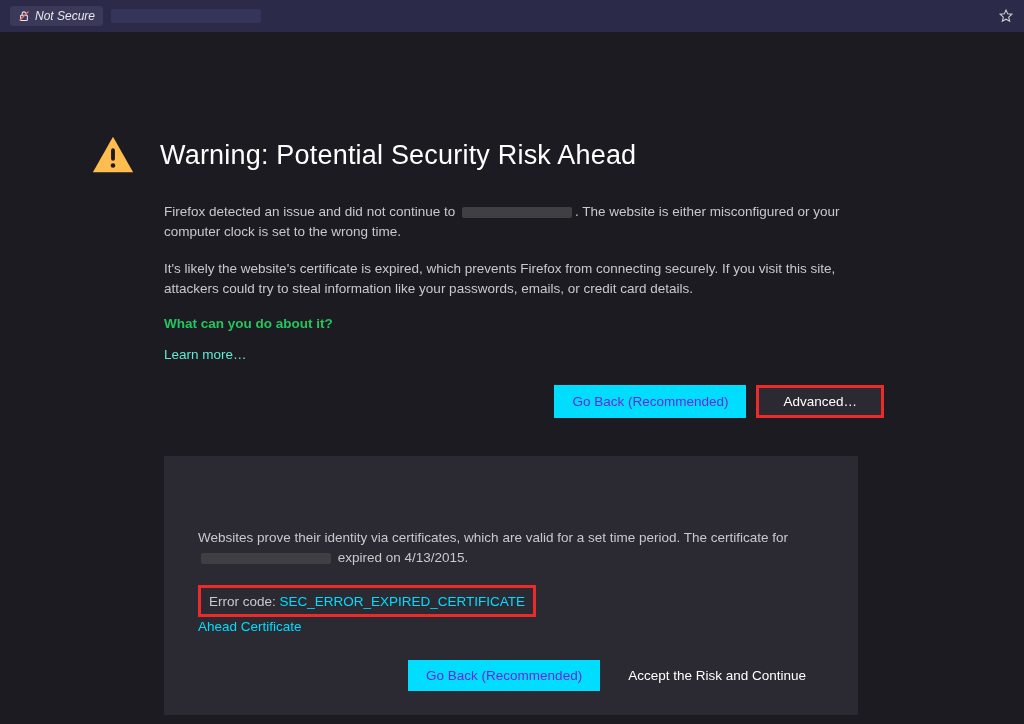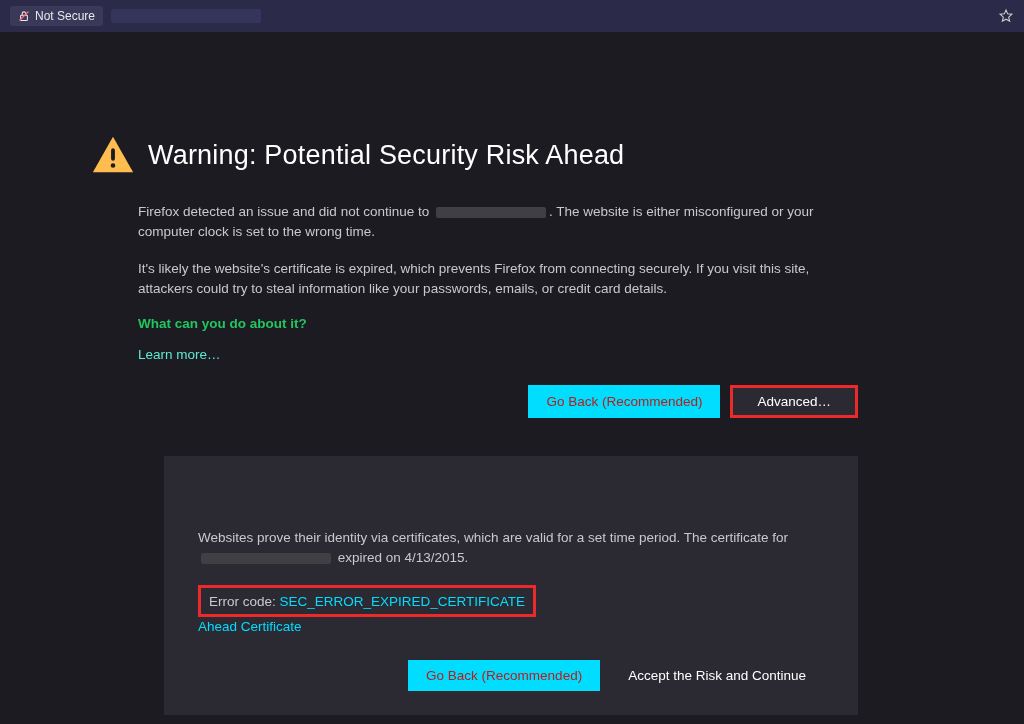--- a/index.html
+++ b/index.html
@@ -15,20 +15,21 @@
       color: #cfcfd1;
       overflow: hidden;
     }
     .address-bar {
       height: 32px;
       background: #2b2a48;
       display: flex;
       align-items: center;
       padding: 8px 10px;
       gap: 8px;
+      font-style: italic;
     }
     .not-secure-badge {
       display: flex;
       align-items: center;
       gap: 5px;
       background: #3a395a;
       padding: 3px 8px;
       border-radius: 3px;
       font-size: 12px;
       color: #e8e8ea;
@@ -52,37 +53,37 @@
       width: 16px;
       height: 16px;
       display: block;
     }
     .content {
       padding: 100px 90px 20px 90px;
     }
     .header-row {
       display: flex;
       align-items: center;
-      gap: 12px;
+      gap: 24px;
       margin-bottom: 24px;
       text-align: center;
     }
     .warning-icon svg {
       width: 46px;
       height: 46px;
       display: block;
     }
     .title {
       font-size: 27px;
       font-weight: 300;
       color: #ffffff;
       letter-spacing: 0.2px;
     }
     .body-text {
-      margin-left: 48px;
+      margin-left: 74px;
       max-width: 720px;
     }
     .para {
       font-size: 13.5px;
       line-height: 1.45;
       color: #c9c9cc;
       margin-bottom: 18px;
     }
     .redacted-inline {
       display: inline-block;
@@ -113,21 +114,21 @@
     }
     .btn {
       padding: 8px 18px;
       font-size: 13.5px;
       border: none;
       cursor: pointer;
       font-family: inherit;
     }
     .btn-primary {
       background: #00ddff;
-      color: #b91c1c;
+      color: #6d28d9;
       font-weight: 500;
     }
     .btn-secondary {
       background: #2b2a33;
       color: #ffffff;
     }
     .highlight-red {
       border: 3px solid #ed2a2a;
       padding: 6px 24px;
     }

